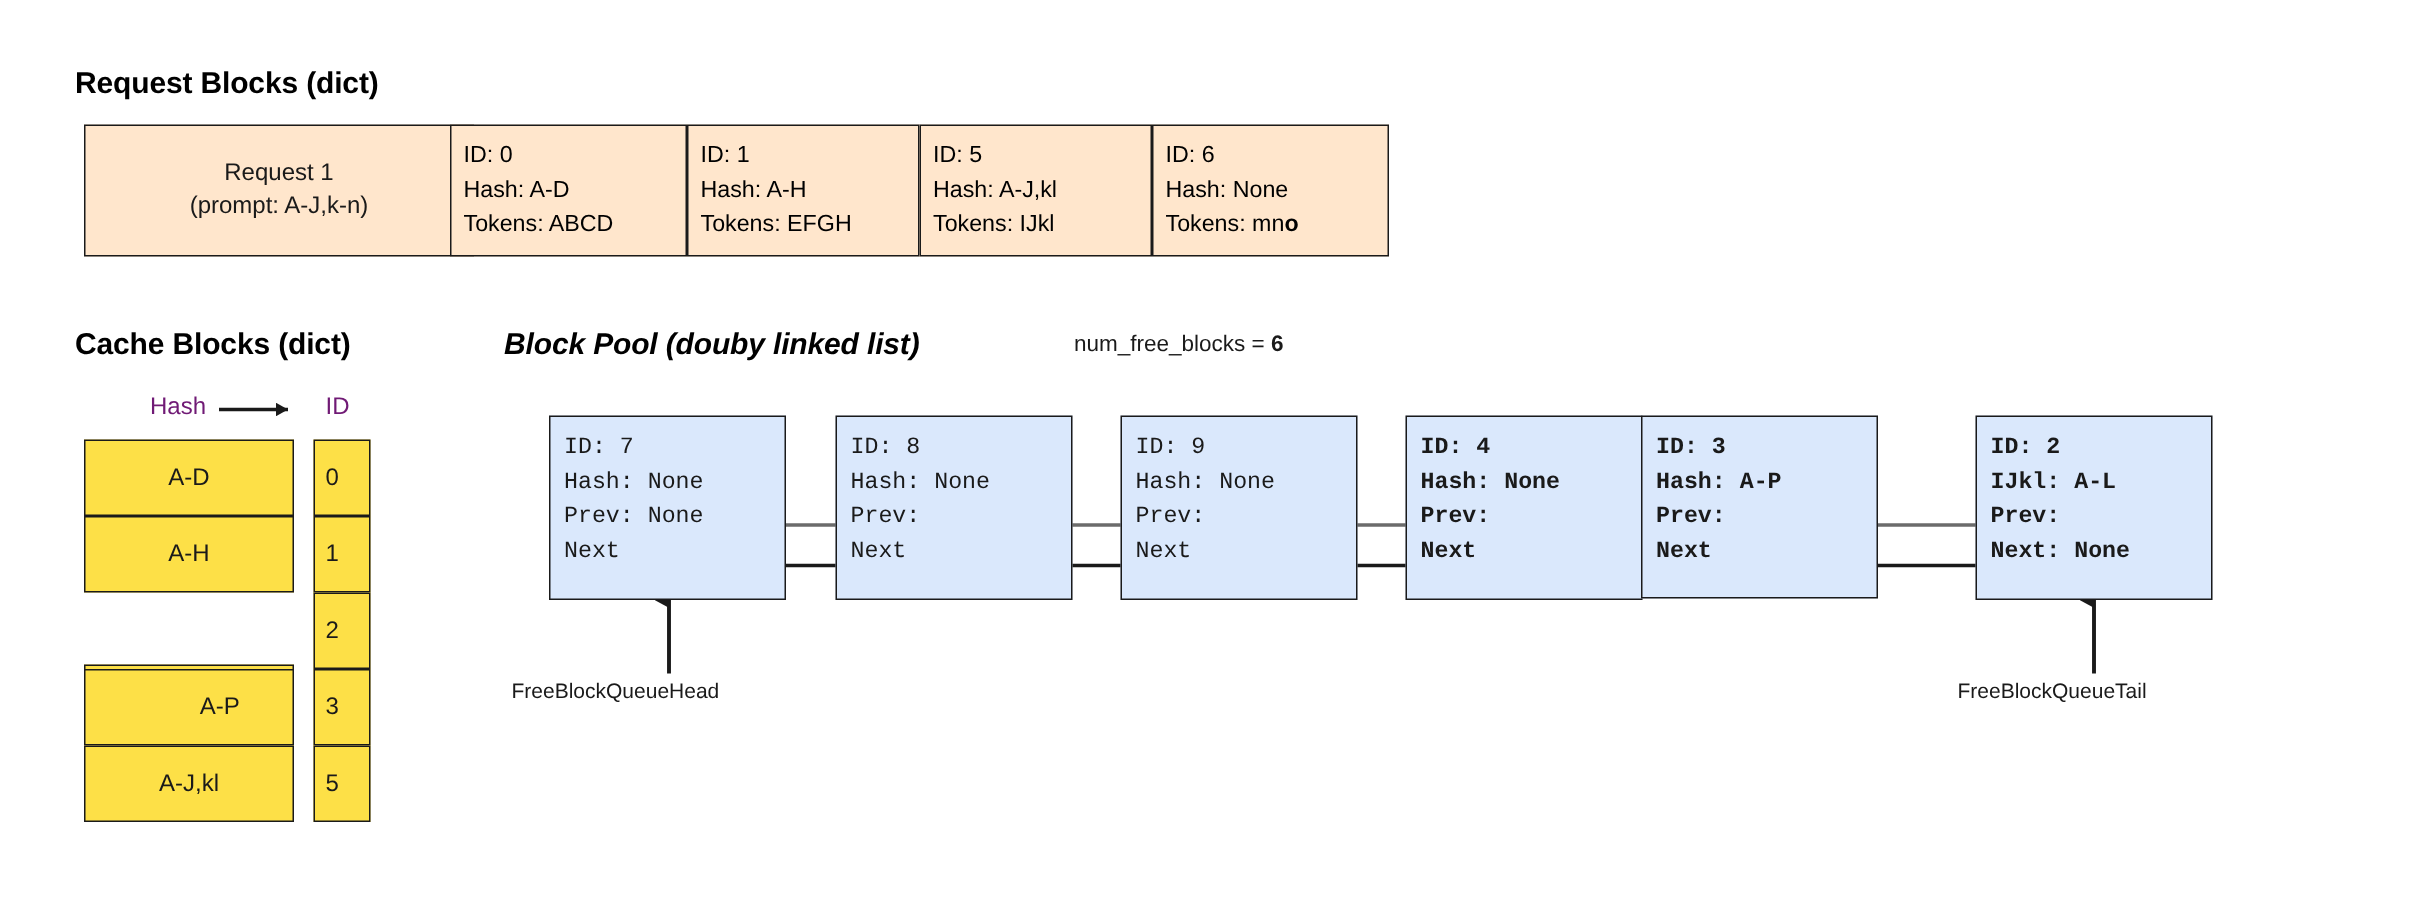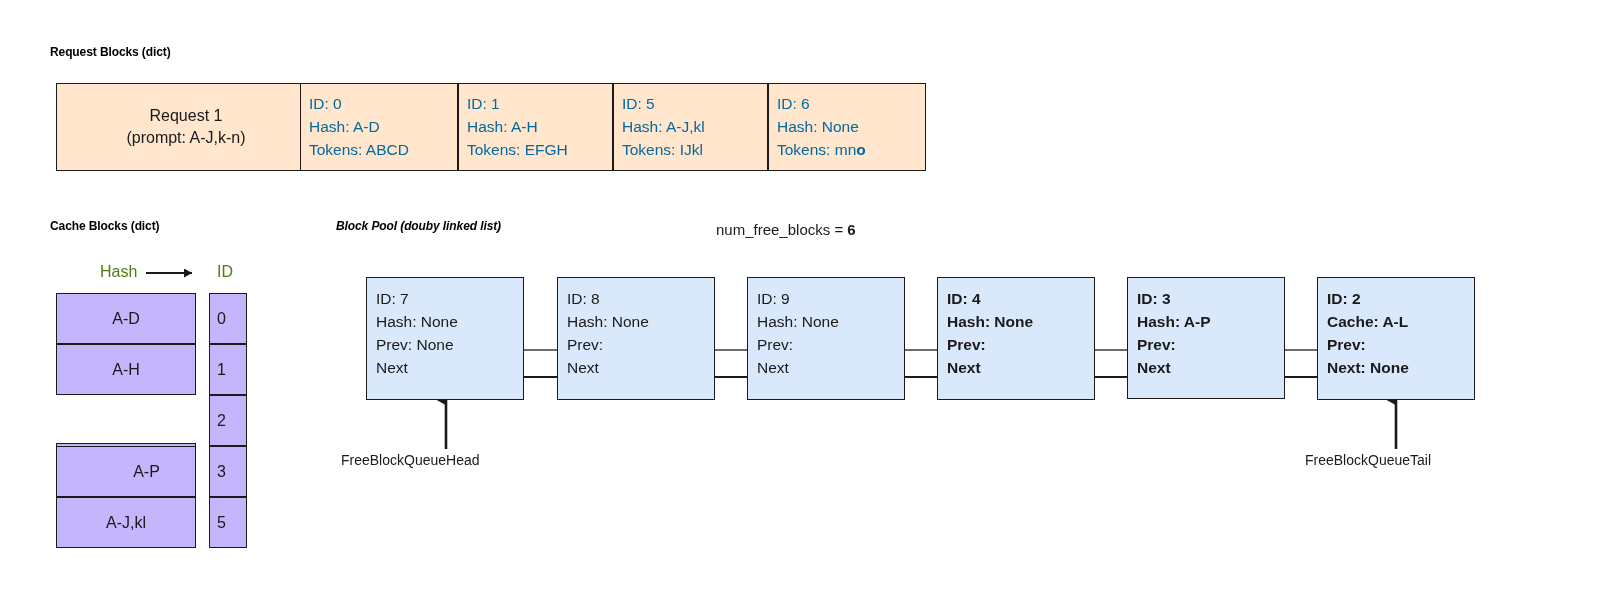--- a/index.html
+++ b/index.html
@@ -9,54 +9,54 @@
     font-family:"Liberation Sans",sans-serif;
     color:#000000;
     position:relative;
     overflow:hidden;
     -webkit-font-smoothing:antialiased;
   }
   .abs{position:absolute;}
 
   
   .sec-title{
-    font-size:12px;font-weight:bold;color:#000;
+    font-size:20px;font-weight:bold;color:#000;
     white-space:nowrap;letter-spacing:-0.1px;
   }
   .free-count{
     font-size:15px;color:#1a1a1a;white-space:nowrap;text-align:right;
   }
   .free-count b{font-weight:bold;}
 
   
   .box{
     box-sizing:border-box;
     border:1.6px solid #1a1a1a;
     position:absolute;
   }
   .peach{background:#ffe6cc;}
-  .yellow{background:#c4b5fd;}
-  .blue{background:#dae8fc;}
+  .yellow{background:#fde047;}
+  .blue{background:#dae8fc;font-family:Liberation Mono, monospace;}
 
   
   .req-box{
     display:flex;align-items:center;justify-content:center;
     text-align:center;font-size:16px;line-height:22px;color:#1a1a1a;
   }
 
   
   .rb-cell{
-    font-size:15.5px;line-height:23px;color:#0369a1;
+    font-size:15.5px;line-height:23px;color:#000000;
     padding:8px 0 0 8px;
     white-space:nowrap;
   }
   .rb-cell b{font-weight:bold;}
 
   
-  .cache-hdr{font-size:16px;color:#4d7c0f;white-space:nowrap;}
+  .cache-hdr{font-size:16px;color:#701a75;white-space:nowrap;}
   .cache-cell{
     display:flex;align-items:center;justify-content:center;
     font-size:16px;color:#1a1a1a;
   }
   .id-cell{
     display:flex;align-items:center;justify-content:flex-start;
     padding-left:7px;
     font-size:16px;color:#1a1a1a;
   }
 
@@ -210,32 +210,32 @@
 
 <div class="box blue" style="left:937px;top:277px;width:158px;height:123px;">
   <div class="pool-cell bold">
     <div>ID: 4</div>
     <div>Hash: None</div>
     <div>Prev:</div>
     <div>Next</div>
   </div>
 </div>
 
-<div class="box blue" style="left:1127px;top:277px;width:158px;height:122px;">
+<div class="box blue" style="left:1094px;top:277px;width:158px;height:122px;">
   <div class="pool-cell bold">
     <div>ID: 3</div>
     <div>Hash: A-P</div>
     <div>Prev:</div>
     <div>Next</div>
   </div>
 </div>
 
 <div class="box blue" style="left:1317px;top:277px;width:158px;height:123px;">
   <div class="pool-cell bold">
     <div>ID: 2</div>
-    <div>Cache: A-L</div>
+    <div>IJkl: A-L</div>
     <div>Prev:</div>
     <div>Next: None</div>
   </div>
 </div>
 
 <div class="abs ptr-label" style="left:341px;top:452px;">FreeBlockQueueHead</div>
 <div class="abs ptr-label" style="left:1305px;top:452px;">FreeBlockQueueTail</div>
 
 </body></html>

